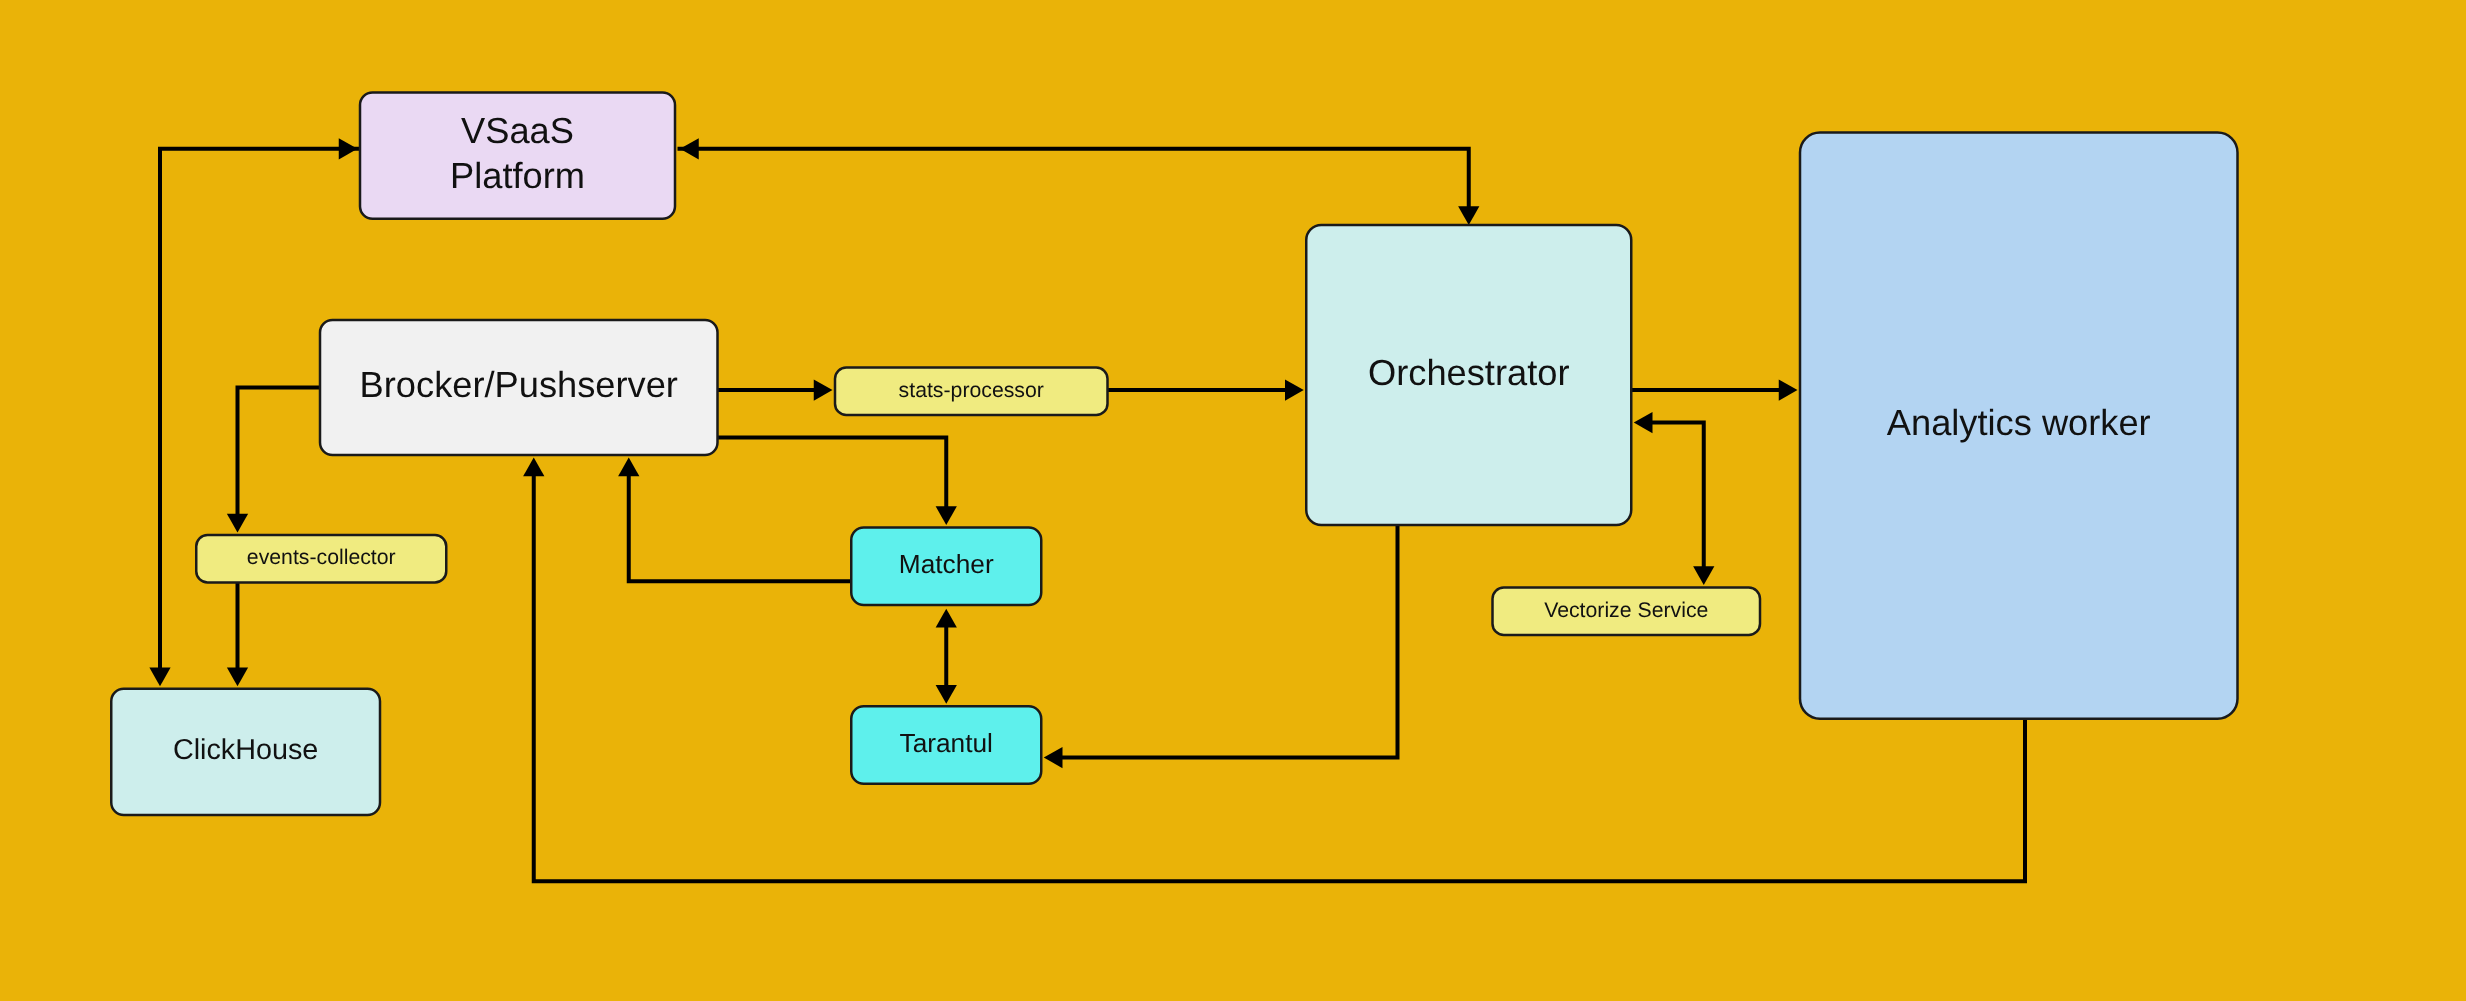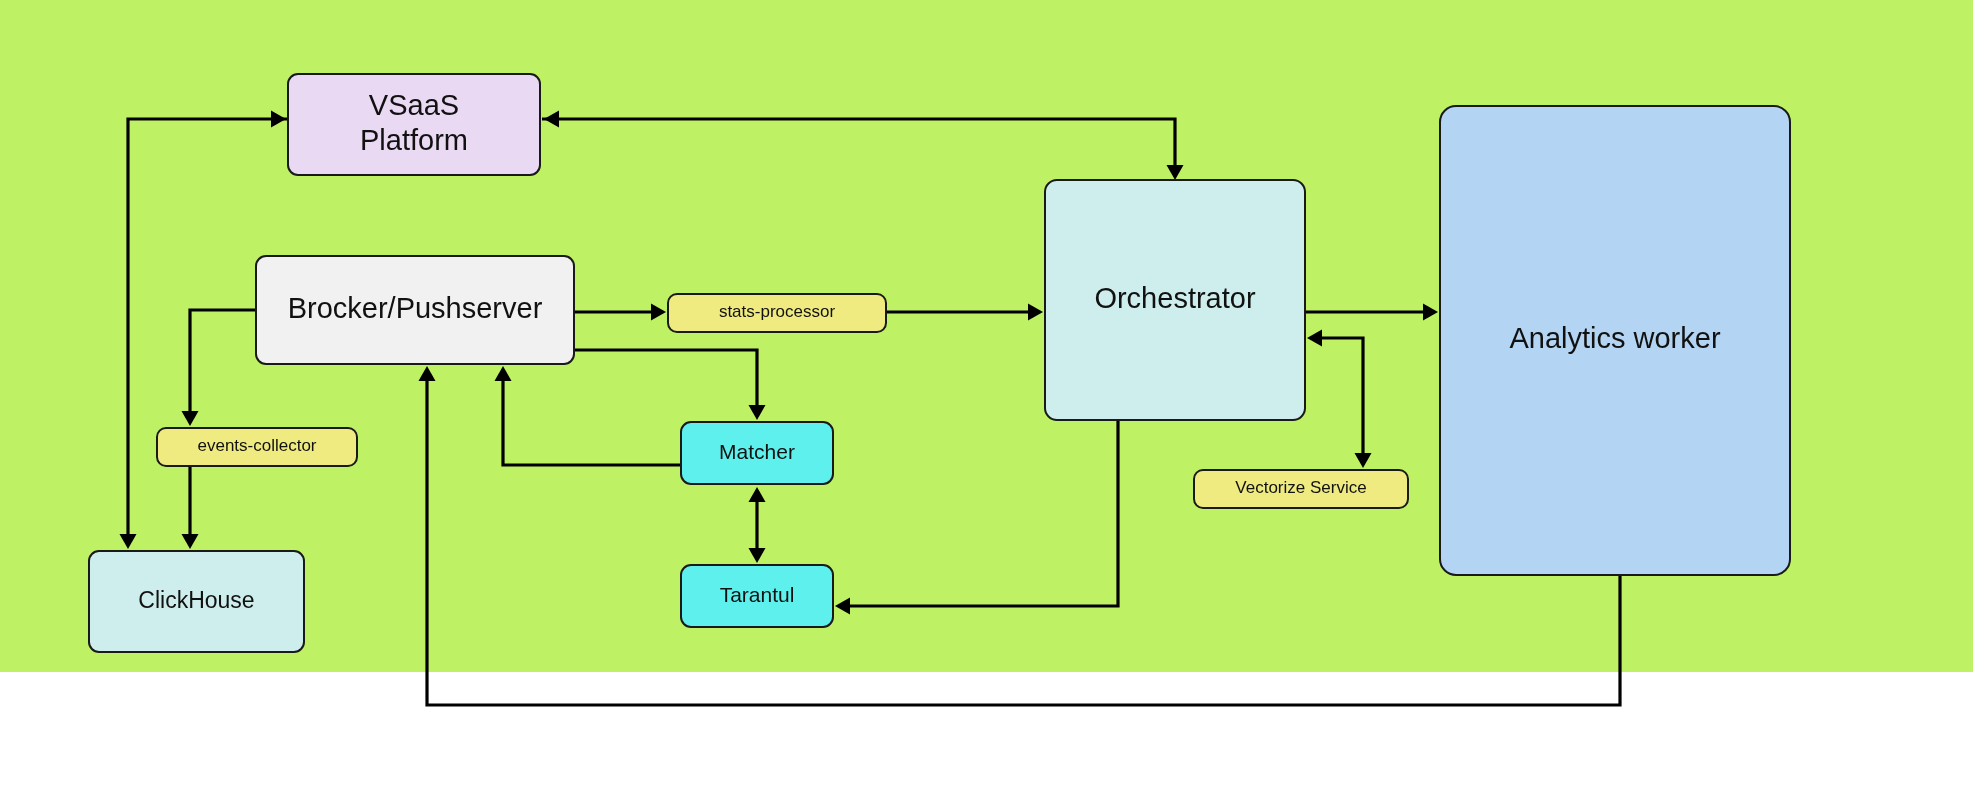--- a/index.html
+++ b/index.html
@@ -9,22 +9,22 @@
   }
   body {
     width: 1973px;
     height: 801px;
     font-family: "Liberation Sans", sans-serif;
     overflow: hidden;
   }
   #diagram-root {
     position: relative;
     width: 1973px;
-    height: 672px;
-    background: #bef264;
+    height: 801px;
+    background: #eab308;
   }
   svg.canvas {
     position: absolute;
     top: 0;
     left: 0;
     width: 1973px;
     height: 801px;
     display: block;
   }
   .node-rect {

